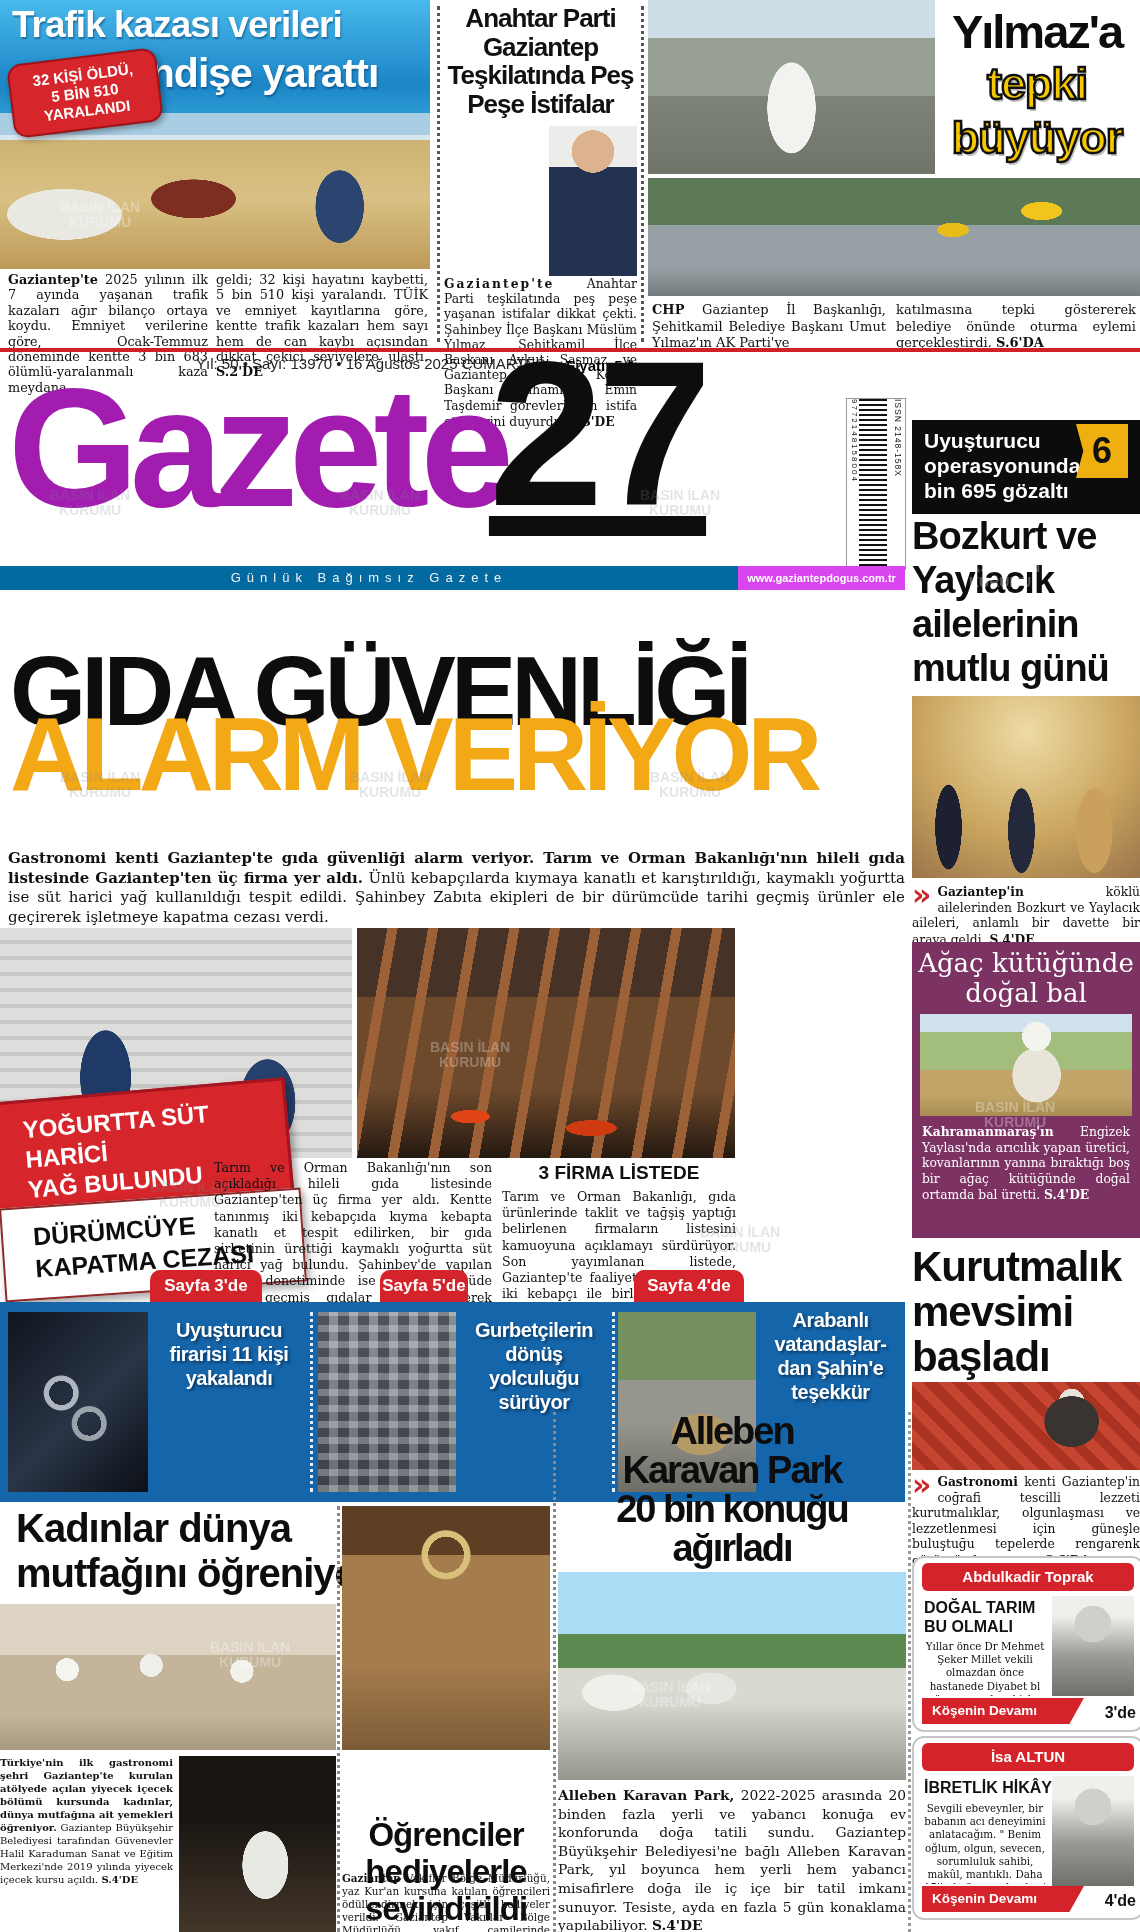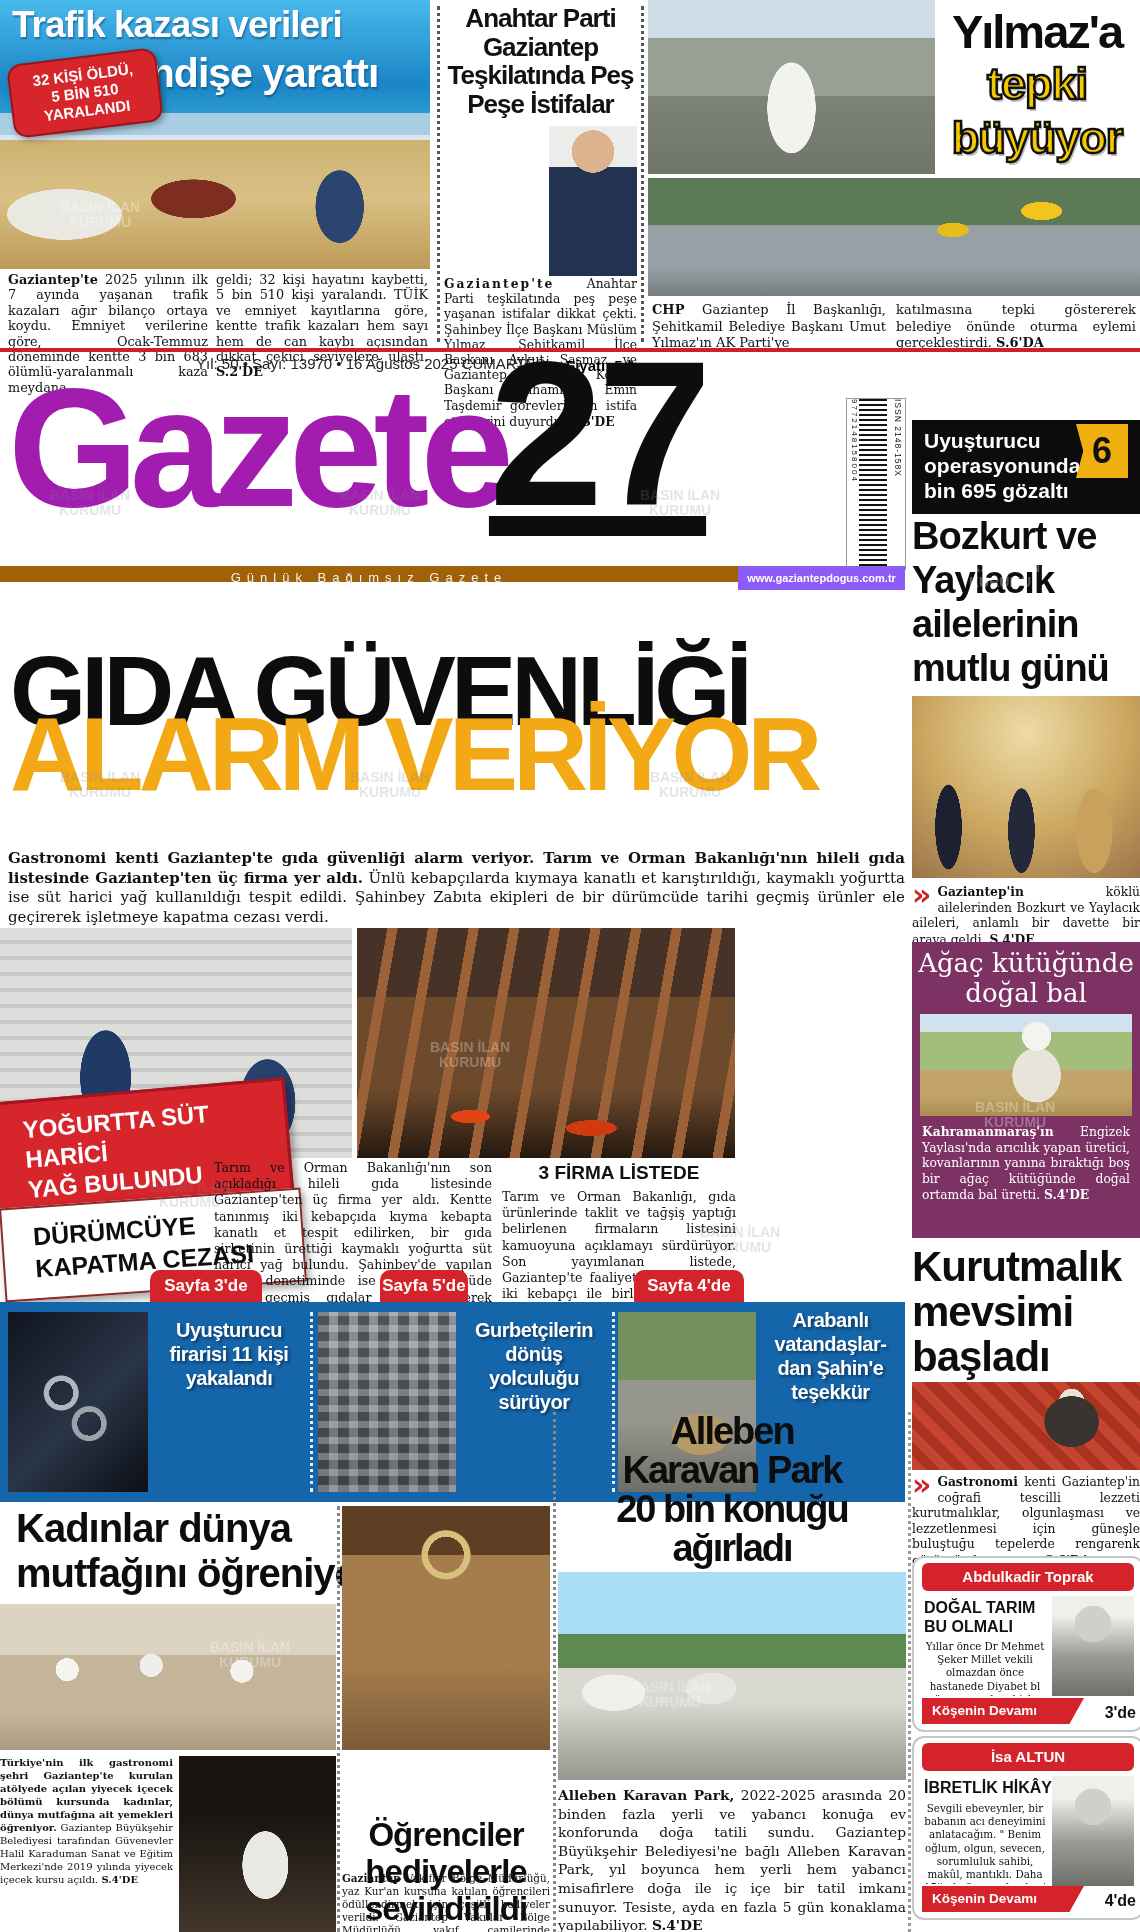--- a/index.html
+++ b/index.html
@@ -56,23 +56,23 @@
   .redrule{left:0;top:348px;width:1140px;height:4px;background:#cf2027;}
   .issue{left:196px;top:355px;font-size:15px;color:#222;}
   .price{left:566px;top:355px;font-size:15px;color:#000000;}
   .logo{left:8px;top:344px;display:flex;align-items:flex-end;}
   .logo-red{font-size:168px;line-height:.92;font-weight:bold;color:#a21caf;letter-spacing:-9px;}
   .logo-black{font-size:206px;line-height:.88;font-weight:bold;color:#0d0d0d;letter-spacing:-6px;margin-left:-16px;text-decoration:underline;}
   .barcode{left:846px;top:398px;width:58px;height:170px;border:1px solid #999;background:#fff;display:flex;}
   .bc-dig{writing-mode:vertical-rl;font-size:8px;letter-spacing:2px;width:12px;color:#111;}
   .bc-bars{width:28px;background:repeating-linear-gradient(180deg,#111 0 2px,#fff 2px 5px);}
   .bc-issn{writing-mode:vertical-rl;font-size:8.5px;letter-spacing:1px;width:16px;color:#111;}
-  .blackbar{left:0;top:566px;width:738px;height:16px;background:#a16207;color:#f2f2f2;text-align:center;
+  .blackbar{left:0;top:566px;width:738px;height:24px;background:#0369a1;color:#f2f2f2;text-align:center;
             font-size:13px;letter-spacing:6px;line-height:24px;}
-  .redbar{left:738px;top:566px;width:167px;height:24px;background:#8b5cf6;color:#fff;text-align:center;
+  .redbar{left:738px;top:566px;width:167px;height:24px;background:#d946ef;color:#fff;text-align:center;
           font-size:11px;font-weight:bold;line-height:24px;}
 
   
   .gozalti{left:912px;top:420px;width:228px;height:94px;background:#0c0c0c;color:#fff;}
   .gozalti-t{position:absolute;left:12px;top:8px;font-size:21px;line-height:25px;font-weight:bold;}
   .badge6{left:1076px;top:424px;width:52px;height:54px;background:#efaf0e;color:#111;font-size:36px;font-weight:bold;
           text-align:center;line-height:54px;clip-path:polygon(0 0,100% 0,100% 100%,0 100%,14% 50%);}
   .bozkurt-h{left:912px;top:514px;width:228px;font-size:38px;line-height:44px;}
   .ph-family{background:
     radial-gradient(ellipse 22px 70px at 16% 72%, #1c2030 0 60%, rgba(0,0,0,0) 61%),

